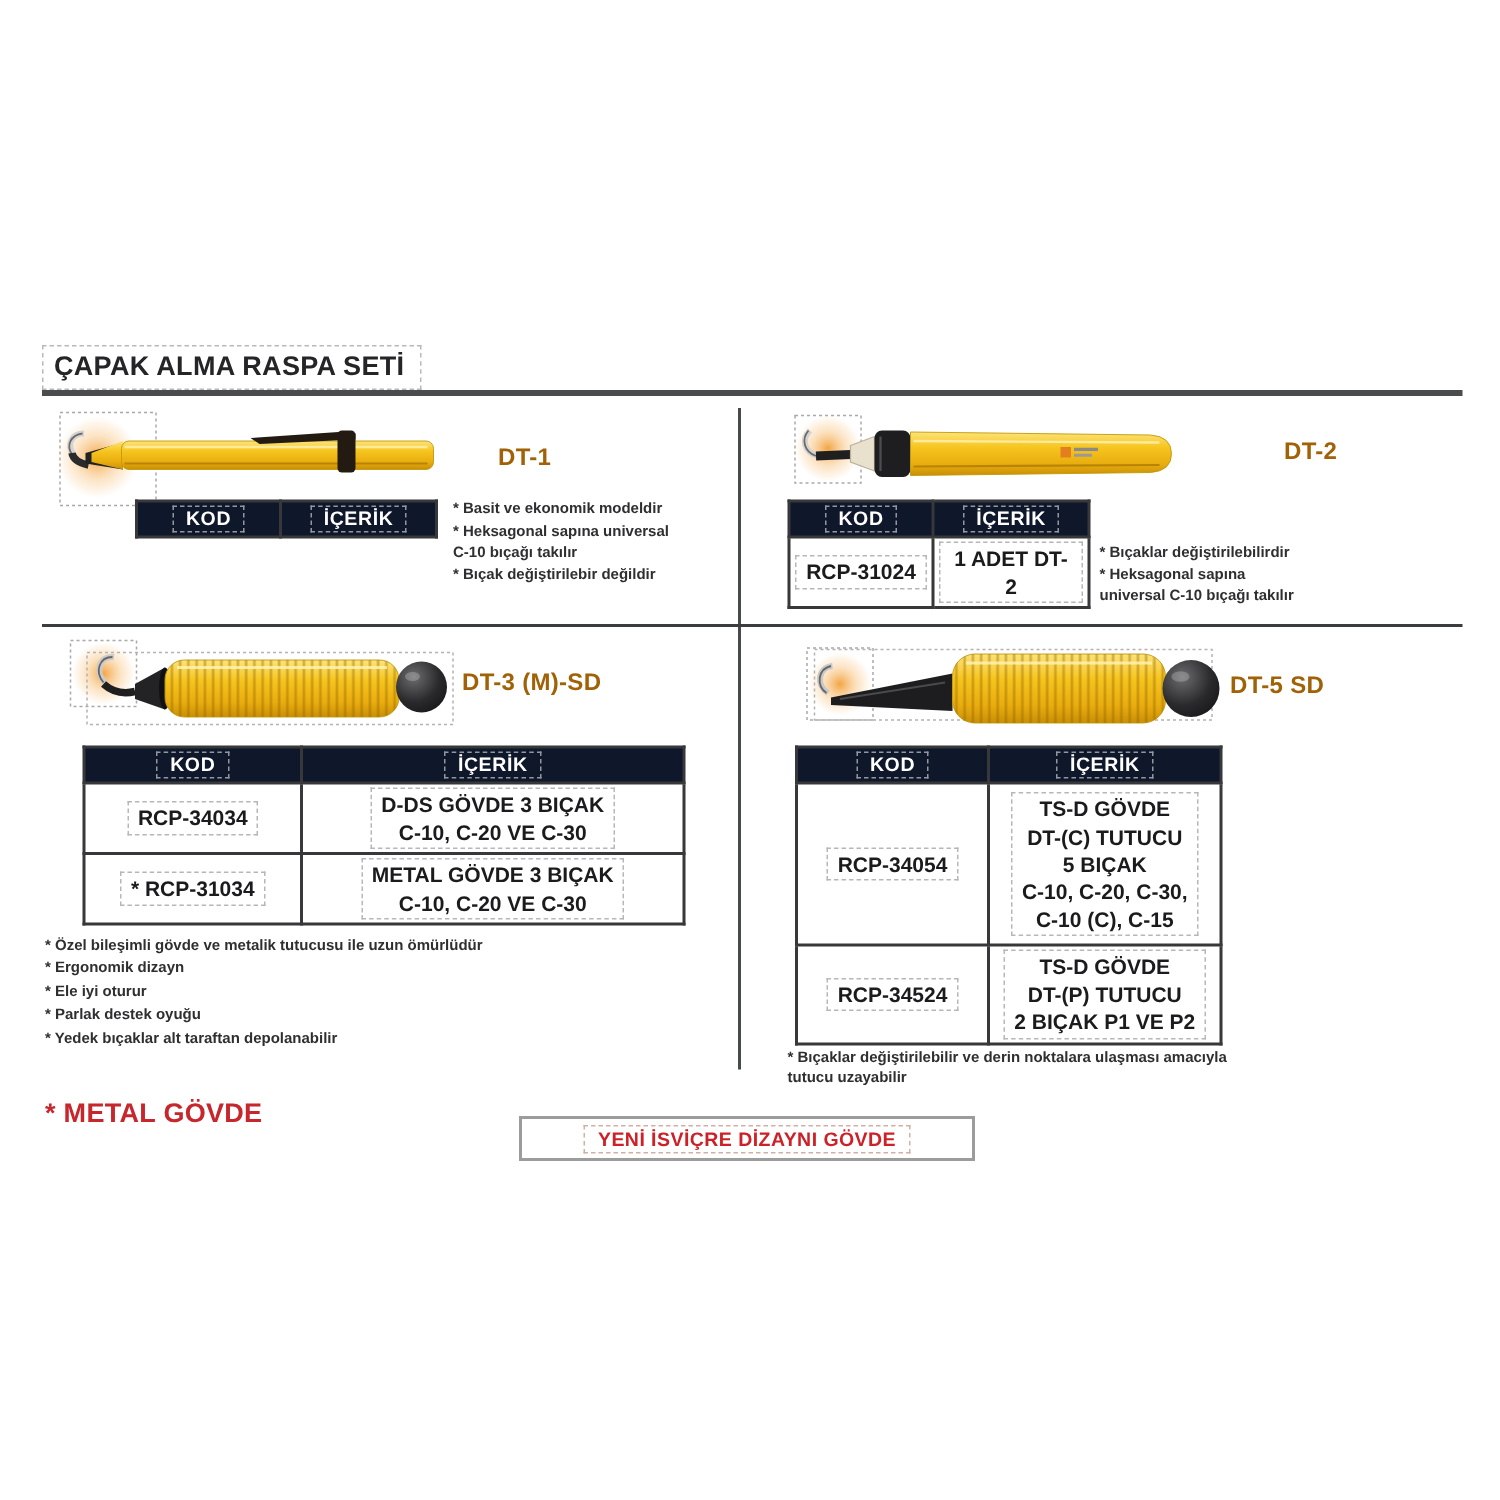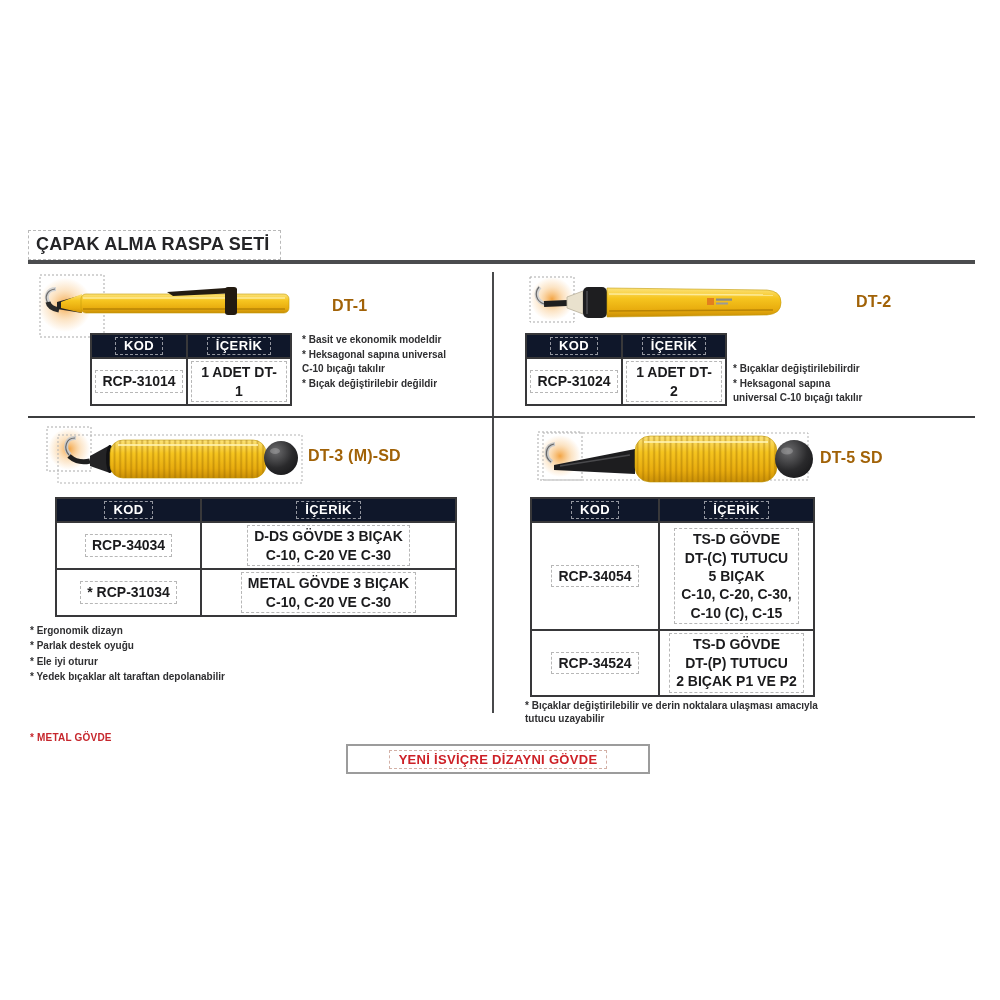--- a/index.html
+++ b/index.html
@@ -27,21 +27,21 @@
   .dash-w{display:inline-block;border:1px dashed rgba(255,255,255,.55);padding:0 8px;line-height:1.25;}
   .dash-g{display:inline-block;border:1px dashed #b7b7b7;padding:1px 6px;
           white-space:pre-line;line-height:1.32;}
   .small-cells td{font-size:13.5px;}
 
   
   .notes{font-size:10px;font-weight:bold;color:#2f2f31;line-height:1.34;}
   .notes div{white-space:pre-line;margin:0 0 2px 0;}
 
   
-  .metal-note{left:30px;top:732px;font-size:10px;font-weight:bold;color:#c6262c;letter-spacing:.2px;}
+  .metal-note{left:30px;top:732px;font-size:18px;font-weight:bold;color:#c6262c;letter-spacing:.2px;}
   .banner{left:346px;top:744px;width:300px;height:26px;border:2px solid #9c9c9c;
           background:#ffffff;display:flex;align-items:center;justify-content:center;}
   .banner-inner{border:1px dashed #d3b0a6;padding:1px 9px;color:#cd2127;font-weight:bold;
                 font-size:13px;letter-spacing:.3px;white-space:nowrap;text-align:center;}
 </style>
 </head>
 <body>
 
 <div class="abs title-box">ÇAPAK ALMA RASPA SETİ</div>
 <div class="abs title-rule"></div>
@@ -79,24 +79,20 @@
 
 <table class="abs spec" style="left:90px;top:333px;width:200px;">
   <colgroup>
       <col style="width:96px">
       <col style="width:104px">
     </colgroup>
   <tbody>
       <tr>
     <th><span class="dash-w">KOD</span></th>
     <th><span class="dash-w">İÇERİK</span></th>
-  </tr>
-  <tr>
-    <td><span class="dash-g">RCP-31014</span></td>
-    <td><span class="dash-g">1 ADET DT-1</span></td>
   </tr>
 </tbody>
   </table>
 
 <div class="abs notes" style="left:302px;top:333px;width:192px;">
   <div>* Basit ve ekonomik modeldir</div>
   <div>* Heksagonal sapına universal
 C-10 bıçağı takılır</div>
   <div>* Bıçak değiştirilebir değildir</div>
 </div>
@@ -212,23 +208,24 @@
   </tr>
   <tr style="height:42px;border-radius:18px;">
     <td><span class="dash-g">* RCP-31034</span></td>
     <td><span class="dash-g">METAL GÖVDE 3 BIÇAK
 C-10, C-20 VE C-30</span></td>
   </tr>
 </tbody>
   </table>
 
 <div class="abs notes" style="left:30px;top:624px;width:445px;">
+  <div>* Özel bileşimli gövde ve metalik tutucusu ile uzun ömürlüdür</div>
   <div>* Ergonomik dizayn</div>
+  <div>* Ele iyi oturur</div>
   <div>* Parlak destek oyuğu</div>
-  <div>* Ele iyi oturur</div>
   <div>* Yedek bıçaklar alt taraftan depolanabilir</div>
 </div>
 
 <svg class="abs" style="left:530px;top:424px;" width="345" height="75" viewBox="0 0 345 75">
   <defs>
     <radialGradient id="glow5">
         <stop offset="0%" stop-color="#F29A2E" stop-opacity=".9"></stop>
       <stop offset="55%" stop-color="#F8C37E" stop-opacity=".45"></stop>
       <stop offset="100%" stop-color="#F8C37E" stop-opacity="0"></stop>
       </radialGradient>

